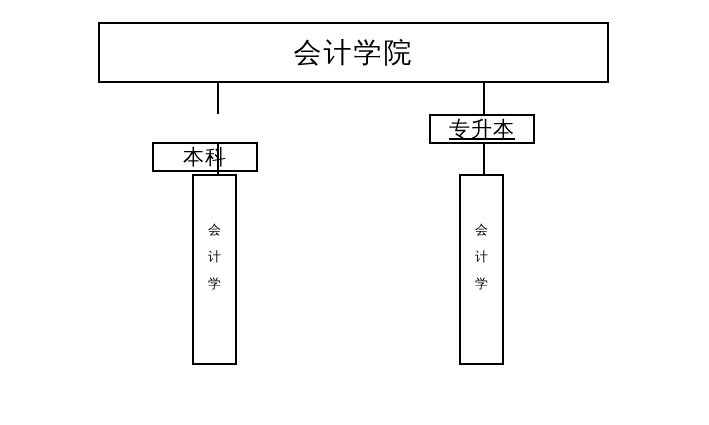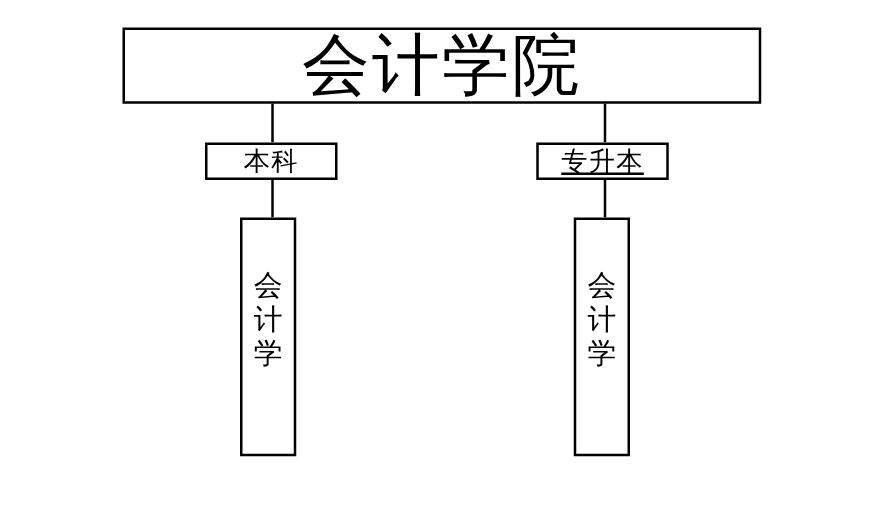--- a/index.html
+++ b/index.html
@@ -23,37 +23,37 @@
     background: #ffffff;
     display: flex;
     align-items: center;
     justify-content: center;
   }
   .root-box {
     left: 98px;
     top: 22px;
     width: 511px;
     height: 61px;
-    font-size: 54px;
+    font-size: 28px;
     letter-spacing: 2px;
   }
   .branch-box {
     top: 114px;
     width: 106px;
     height: 30px;
     font-size: 21px;
     letter-spacing: 1px;
   }
-  .branch-left  { left: 164px; }
+  .branch-left  { left: 152px; margin-top: 28px; }
   .branch-right { left: 429px; text-decoration: underline; }
   .leaf-box {
     top: 174px;
     width: 45px;
     height: 191px;
-    font-size: 23px;
+    font-size: 13px;
     padding-bottom: 26px;
   }
   .leaf-left  { left: 192px; }
   .leaf-right { left: 459px; }
   .vtext {
     display: block;
     width: 1.1em;
     line-height: 27px;
     text-align: center;
     word-break: break-all;

